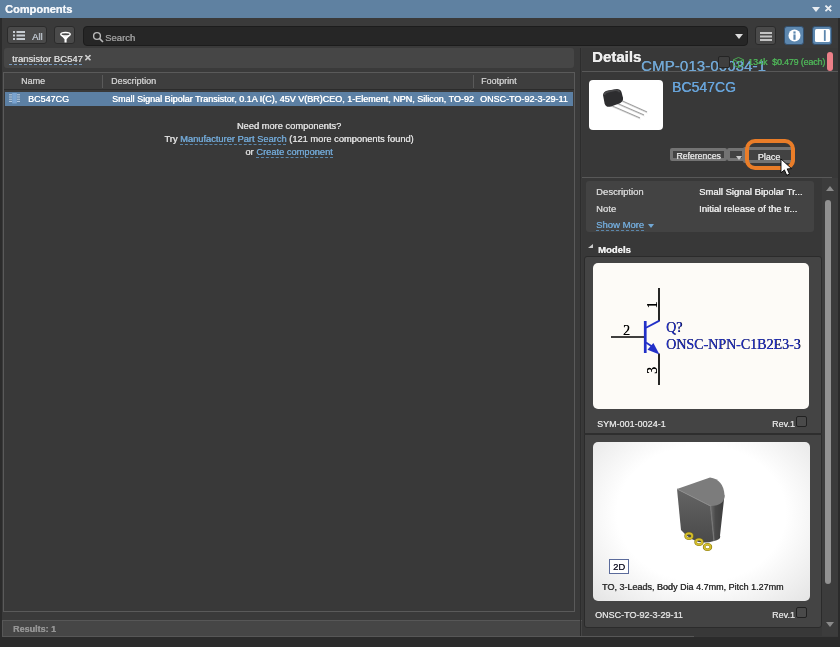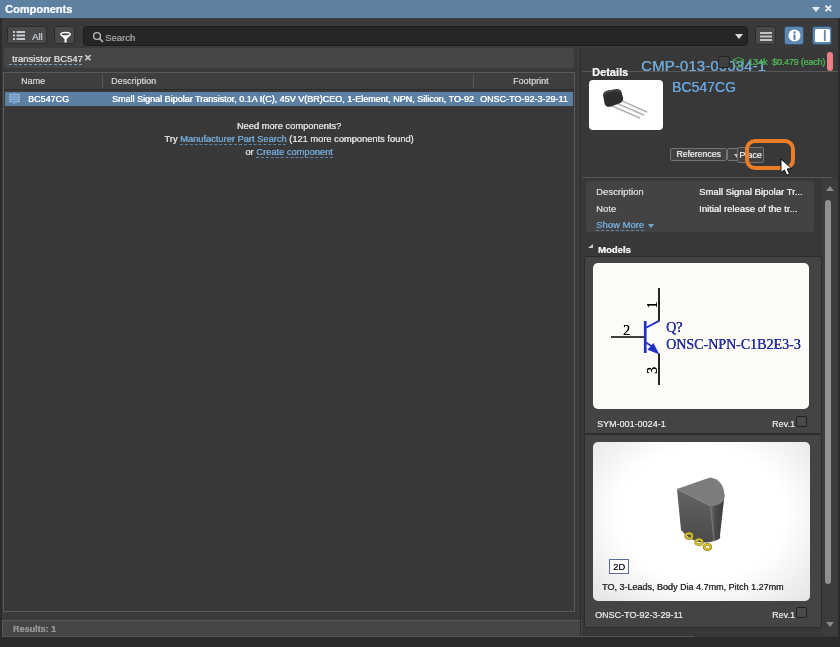--- a/index.html
+++ b/index.html
@@ -23,21 +23,21 @@
   #selrow { position:absolute; left:1px; top:19px; width:568px; height:14px; background:#5c80a4; color:#fff; }
   .link { color:#71a7d4; border-bottom:1px dashed #5b87ab; text-decoration:none; }
 
   #statusbar { left:2px; top:620px; width:692px; height:17px; background:#464646; border:1px solid #575757; color:#9c9c9c; }
 
   #rpanel { left:582px; top:48px; width:256px; height:588px; background:#383838; }
   .rp { position:absolute; }
   .green { color:#4eb157; }
   .chk { position:absolute; width:11px; height:11px; background:#4a4a4a; border:1.5px solid #212121; border-radius:2px; }
   .card { position:absolute; background:#fdfbf7; border-radius:5px; }
-  .btn { position:absolute; background:#424242; border:1px solid #737373; border-radius:2px; color:#e2e2e2; text-align:center; }
+  .btn { position:absolute; background:#424242; border:3px solid #737373; border-radius:2px; color:#e2e2e2; text-align:center; }
 </style>
 </head>
 <body>
 <div id="interior"></div>
 
   <div id="titlebar" class="abs">
     <div class="abs" style="left:5px; top:2.5px; color:#f2f5f9; font-weight:bold; font-size:11px;">Components</div>
     <div class="abs" style="left:812px; top:7px; width:0; height:0; border-left:4px solid transparent; border-right:4px solid transparent; border-top:5px solid #e8edf2;"></div>
     <div class="abs" style="left:824px; top:3px; color:#e8edf2; font-size:10px; font-weight:bold;">✕</div>
   </div>
@@ -97,21 +97,21 @@
   <div id="tagrow" class="abs">
     <div class="abs" style="left:8px; top:5px; color:#d6d6d6; font-size:9.5px;">transistor BC547</div>
     <div class="abs" style="left:5px; top:16px; width:73px; border-bottom:1px dashed #7a9dc0;"></div>
     <div class="abs" style="left:80px; top:5px; color:#c8c8c8; font-weight:bold; font-size:9px;">✕</div>
   </div>
 
   <div id="table" class="abs">
     <div id="thead">
       <div class="abs" style="left:17px; top:3px;">Name</div>
       <div class="abs" style="left:107px; top:3px;">Description</div>
-      <div class="abs" style="left:477px; top:3px;margin-left:32px;">Footprint</div>
+      <div class="abs" style="left:477px; top:3px;">Footprint</div>
       <div class="abs" style="left:98px; top:2px; width:1px; height:13px; background:#5a5a5a;"></div>
       <div class="abs" style="left:469px; top:2px; width:1px; height:13px; background:#5a5a5a;"></div>
     </div>
     <div id="selrow">
       <svg class="abs" style="left:4px; top:1px;" width="11" height="11" viewBox="0 0 11 11">
         <g stroke="#c9d8ea" stroke-width="0.9">
           <line x1="0" y1="1.8" x2="3" y2="1.8"></line>
           <line x1="0" y1="4" x2="3" y2="4"></line>
           <line x1="0" y1="6.2" x2="3" y2="6.2"></line>
           <line x1="0" y1="8.4" x2="3" y2="8.4"></line>
@@ -132,21 +132,21 @@
   </div>
 
   <div id="statusbar" class="abs">
     <div class="abs" style="left:10px; top:3px; font-weight:bold; color:#949494;">Results: 1</div>
   </div>
 
   <div class="abs" style="left:580px; top:48px; width:1px; height:588px; background:#2d2d2d;"></div>
 
   <div id="rpanel" class="abs">
     <div class="rp" style="left:0; top:0; width:256px; height:24px; border-bottom:1px solid #585858;">
-      <div class="rp" style="left:10px; top:18px; color:#ededed; font-weight:bold; font-size:11px;">Details</div>
+      <div class="rp" style="left:10px; top:0; color:#ededed; font-weight:bold; font-size:15px;">Details</div>
       <div class="rp" style="left:59px; top:9px; color:#71a7d4; font-size:15px; letter-spacing:0.1px;">CMP-013-00034-1</div>
       <div class="chk" style="left:136px; top:8px; width:12px; height:12px; background:#3f3f3f; border:1.5px solid #242424;"></div>
       <svg class="rp" style="left:151px; top:9px;" width="11" height="11" viewBox="0 0 12 12">
         <path d="M6 0.5 L11.5 3 L11.5 9 L6 11.5 L0.5 9 L0.5 3 Z M0.5 3 L6 5.5 L11.5 3 M6 5.5 L6 11.5" fill="none" stroke="#4eb157" stroke-width="1"></path>
       </svg>
       <div class="rp green" style="left:166px; top:9px; font-size:9px;">134k</div>
       <div class="rp green" style="left:190px; top:9px; font-size:9px; letter-spacing:-0.2px; white-space:nowrap;">$0.479 (each)</div>
       <div class="rp" style="left:245px; top:4px; width:6px; height:19px; background:#ec7f88; border-radius:3px;"></div>
     </div>
 
@@ -164,21 +164,21 @@
         </g>
         <path d="M14 15 Q14.5 11.5 19 10.6 L26.5 9.2 Q31 8.6 32.4 11.8 L34 17.8 Q34.6 21.2 31 23.2 L22 26.4 Q17 27.8 15.6 23.4 Z" fill="#2d2d2f"></path>
         <path d="M15.3 15 Q15.8 12.4 19.5 11.6 L26 10.3 Q29.5 9.8 30.7 12.2" fill="none" stroke="#48484a" stroke-width="1.6"></path>
       </svg>
     </div>
     <div class="rp" style="left:90px; top:31px; color:#68a4da; font-size:14px;">BC547CG</div>
     <div class="btn" style="left:88px; top:100px; width:57px; height:13px; line-height:11px; font-size:8.7px;">References</div>
     <div class="btn" style="left:145px; top:100px; width:18px; height:13px;">
       <div class="rp" style="left:5.5px; top:5px; width:0; height:0; border-left:3.5px solid transparent; border-right:3.5px solid transparent; border-top:4px solid #ccc;"></div>
     </div>
-    <div class="btn" style="left:155px; top:99px; width:27px; height:16px; line-height:14px; font-size:9px;">Place</div>
+    <div class="btn" style="left:161px; top:99px; width:52px; height:16px; line-height:14px; font-size:9px;">Place</div>
     <div class="rp" style="left:163px; top:91px; width:50px; height:31px; border:4px solid #ea7d28; border-radius:10px;"></div>
     <svg class="rp" style="left:198px; top:111px;" width="14" height="18" viewBox="0 0 14 18">
       <path d="M1 0 L1 13.8 L4.4 10.9 L6.7 16.3 L9.5 15.1 L7.2 9.9 L11.5 9.6 Z" fill="#fff" stroke="#000" stroke-width="0.9"></path>
     </svg>
 
     <div class="rp" style="left:0px; top:129px; width:250px; height:1px; background:#585858;"></div>
 
     <div class="rp" style="left:4px; top:133px; width:228px; height:51px; background:#434343; border-radius:3px;">
       <div class="rp" style="left:10px; top:5px; color:#d2d2d2; font-size:9.5px;">Description</div>
       <div class="rp" style="left:113px; top:5px; color:#e9e9e9; font-size:9.5px;">Small Signal Bipolar Tr...</div>

